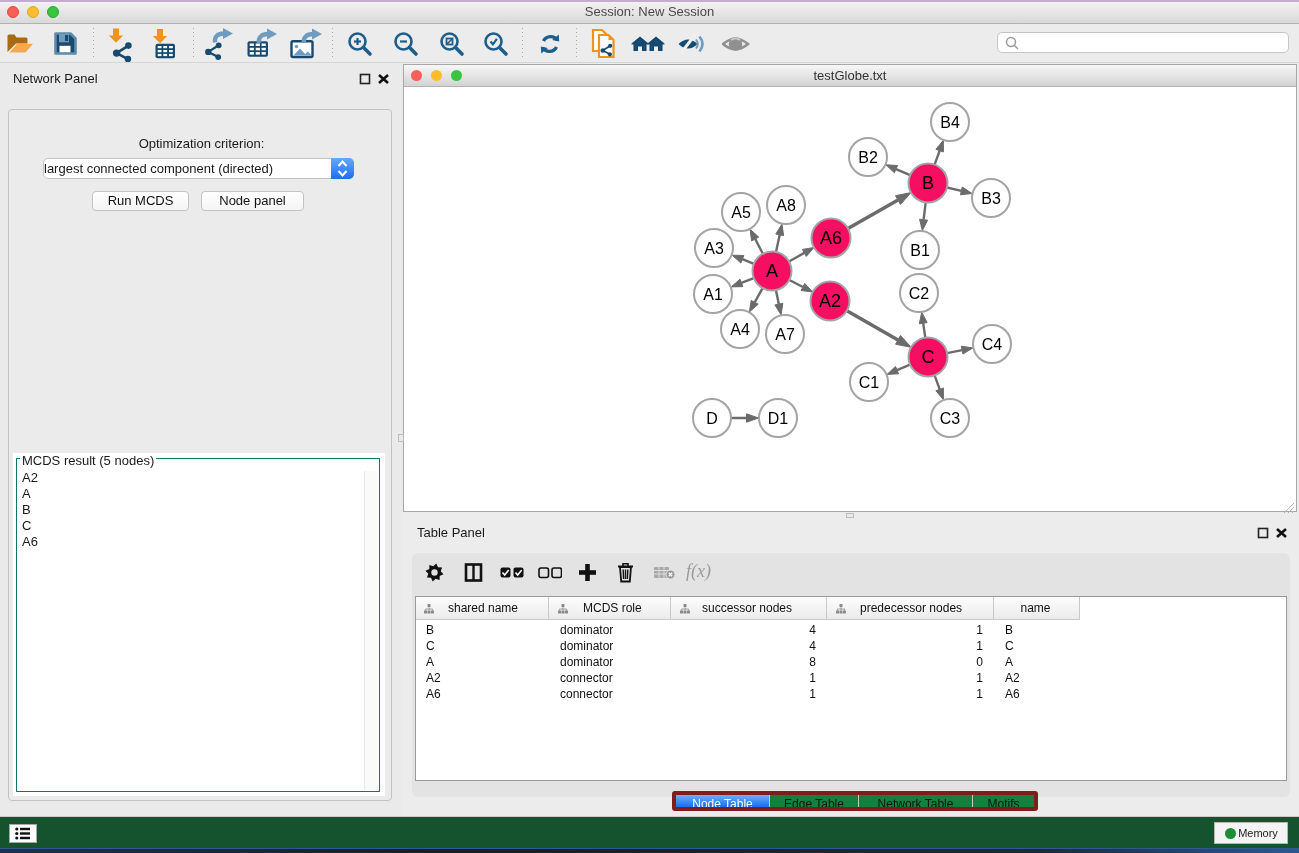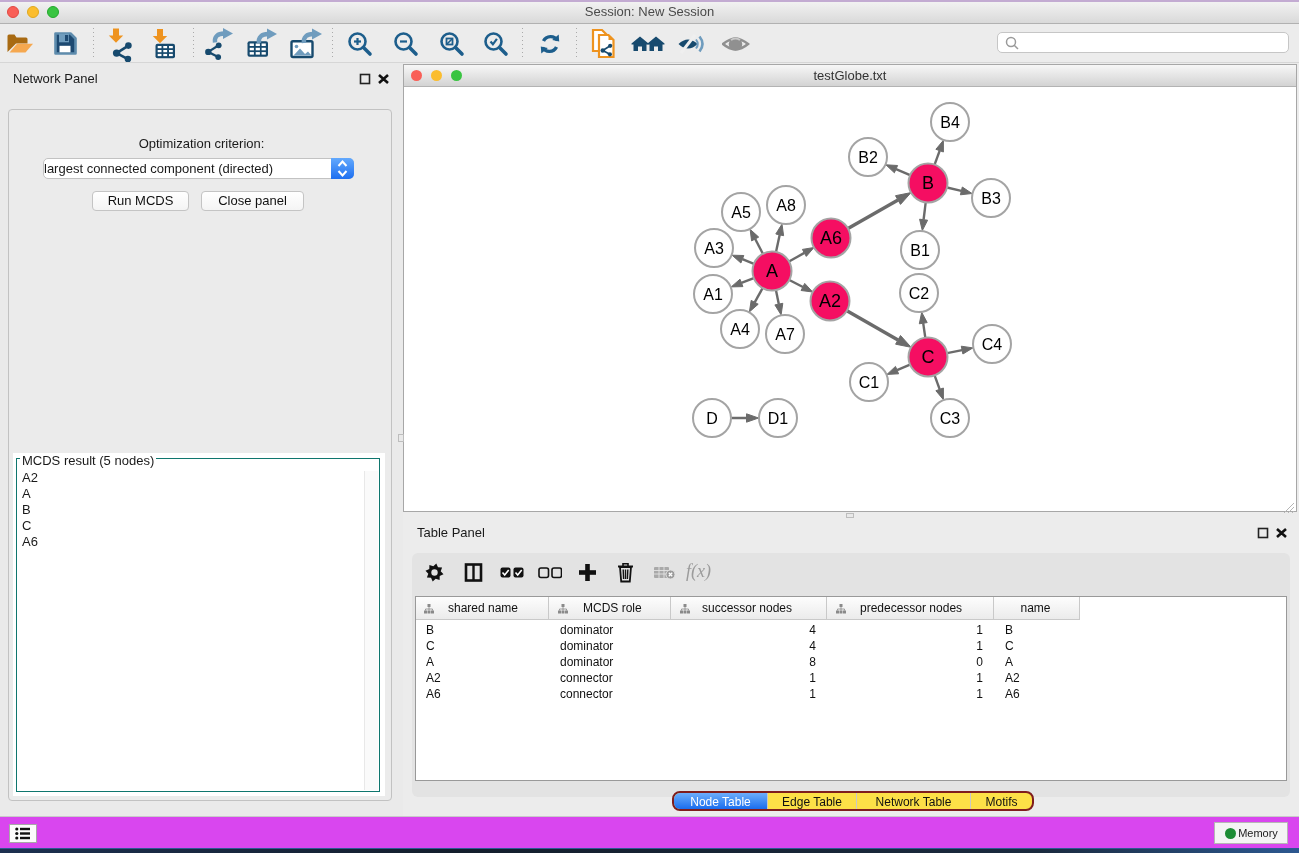--- a/index.html
+++ b/index.html
@@ -42,26 +42,26 @@
 
 #tpanel { left:403px; top:513px; width:896px; height:304px; background:#ececec; }
 #tpanel .ptitle { position:absolute; left:14px; top:12px; font-size:13px; color:#1a1a1a; }
 #tcontainer { position:absolute; left:9px; top:40px; width:878px; height:244px; background:#e3e3e3; border-radius:6px; }
 #ttable { position:absolute; left:3px; top:43px; width:872px; height:185px; background:#fff; border:1px solid #999; }
 #thead { position:absolute; left:0; top:0; width:664px; height:23px; background:linear-gradient(#fdfdfd,#ebebeb); border-right:1px solid #c9c9c9; border-bottom:1px solid #c9c9c9; }
 #thead .hsep { position:absolute; top:0; width:1px; height:23px; background:#c9c9c9; }
 #thead span { position:absolute; top:4px; font-size:12px; color:#111; }
 .trow span { position:absolute; font-size:12px; color:#111; }
 
-#btabs { position:absolute; left:260px; top:238px; height:20px; display:flex; border:2px solid #7f1d1d; border-radius:8px; background:#fde047; overflow:hidden; }
+#btabs { position:absolute; left:260px; top:238px; height:20px; display:flex; border:4px solid #7f1d1d; border-radius:3px; background:#15803d; overflow:hidden; }
 #btabs div { font-size:12px; line-height:19px; text-align:center; color:#111; border-left:1px solid #c8c8c8; }
 #btabs div:first-child { border-left:none; }
 #btabs div.sel { background:linear-gradient(#6caefc,#1a6dee); color:#fff; border-left:none; }
 
-#sbar { left:0; top:816px; width:1299px; height:33px; background:#d946ef; border-top:1px solid #c9c9c9;padding-left:17px; }
+#sbar { left:0; top:816px; width:1299px; height:33px; background:#14532d; border-top:1px solid #c9c9c9;padding-left:17px; }
 #sbtn { position:absolute; left:9px; top:7px; width:28px; height:19px; background:#fcfcfc; border:1px solid #a8a8a8; }
 #membtn { position:absolute; left:1214px; top:5px; width:74px; height:22px; background:#f4f4f4; border:1px solid #b6b6b6; font-size:11px; line-height:20px; text-align:center; padding-left:14px; }
 #membtn i { position:absolute; left:10px; top:5px; width:11px; height:11px; border-radius:50%; background:#1d8c35; }
 #desk { left:0; top:848px; width:1299px; height:5px; background:linear-gradient(#2d5a94 0 1px, rgba(0,0,0,0) 1px), linear-gradient(90deg,#1c3050,#131e2c 35%,#1a2a3e 80%,#2c5890); }
 svg text { font-family:"Liberation Sans",sans-serif; }
 </style></head>
 <body>
 <div class="abs" id="mtitle">
   <i class="tl" style="left:7px;background:#f95f57;border:0.5px solid #e14942;"></i>
   <i class="tl" style="left:27px;background:#fbbd2e;border:0.5px solid #e0a81e;"></i>
@@ -215,21 +215,21 @@
     </svg>
   <div id="tabpane"></div>
   <div id="optlab">Optimization criterion:</div>
   <div id="combo">largest connected component (directed)<div class="step">
         <svg width="23" height="21" viewBox="0 0 23 21" style="position:absolute;left:0;top:0;">
           <path d="M7.5 8 L11.5 3.5 L15.5 8" stroke="#fff" stroke-width="2" fill="none"></path>
           <path d="M7.5 13 L11.5 17.5 L15.5 13" stroke="#fff" stroke-width="2" fill="none"></path>
         </svg>
       </div></div>
   <div class="btn" style="left:92px;top:128px;width:97px;">Run MCDS</div>
-  <div class="btn" style="left:201px;top:128px;width:103px;">Close panel</div>
+  <div class="btn" style="left:201px;top:128px;width:103px;">Node panel</div>
   <div id="mcdswhite">
     <div id="mcdsfs">
         <legend>MCDS result (5 nodes)</legend>
       <div id="mcdslist">A2<br>A<br>B<br>C<br>A6</div>
       <div id="mcdssb"></div>
     </div>
   </div>
 </div>
 <div class="abs" id="gwin">
   <div id="gtitle">

